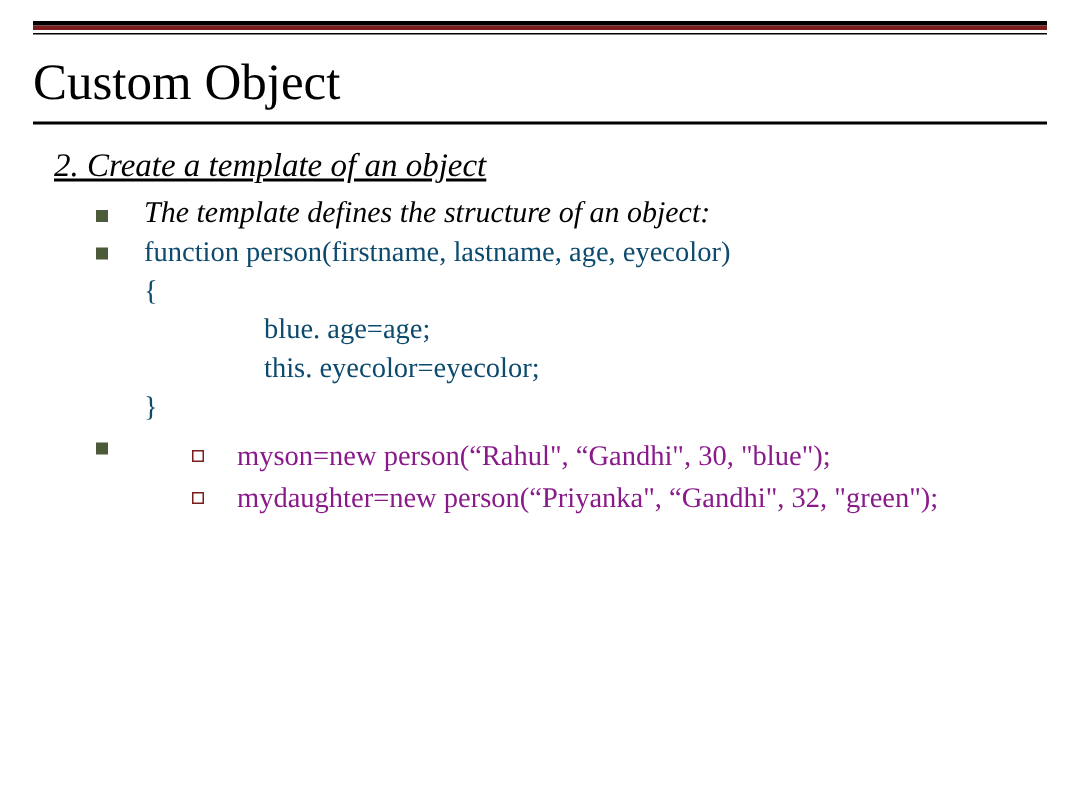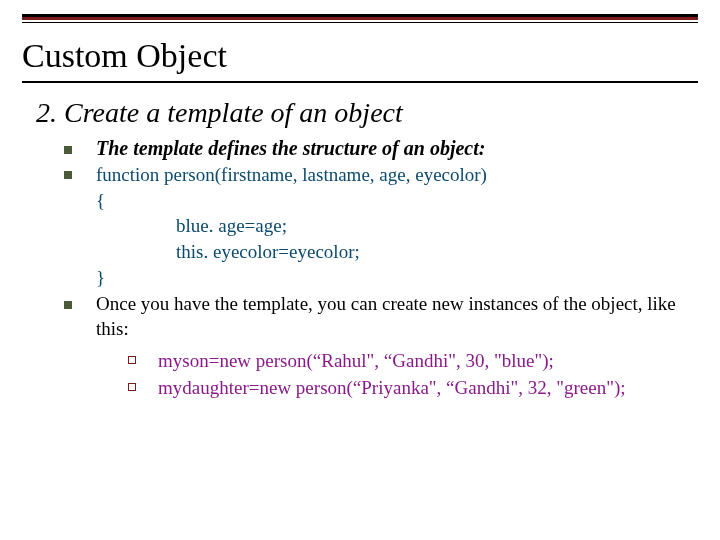--- a/index.html
+++ b/index.html
@@ -26,22 +26,23 @@
   .underline {
     margin: 0 22px 14px 22px;
     border-bottom: 2px solid #000;
   }
   .content {
     padding: 0 36px 0 36px;
     font-size: 19px;
   }
   .section-head {
     font-style: italic;
-    font-size: 28px;
+    font-size: 22px;
     margin-bottom: 8px;
+    text-decoration: underline;
   }
   .sublist {
     margin-left: 28px;
   }
   .item {
     display: flex;
     align-items: flex-start;
     margin-bottom: 2px;
   }
   .bullet-sq {
@@ -54,21 +55,21 @@
   .bullet-open {
     width: 8px; height: 8px;
     border: 1.5px solid #7a1c1c;
     margin-top: 8px;
     margin-right: 22px;
     flex: 0 0 8px;
   }
   .item-body { flex: 1; }
   .lead-italic {
     font-style: italic;
-    font-weight: bold;
+    font-weight: normal;
     font-size: 20px;
   }
   .code {
     color: #0c4a6e;
     font-family: "Times New Roman", Times, serif;
     font-size: 19px;
     line-height: 1.35;
   }
   .code-indent { padding-left: 80px; }
   .plain {
@@ -112,21 +113,20 @@
         <div>{</div>
         <div class="code-indent">blue. age=age;</div>
         <div class="code-indent">this. eyecolor=eyecolor;</div>
         <div>}</div>
       </div>
     </div>
 
     <div class="item">
       <span class="bullet-sq"></span>
       <div class="item-body">
-        <div class="plain">Once you have the template, you can create new instances of the object, like this:</div>
         <div class="sub2">
           <div class="item">
             <span class="bullet-open"></span>
             <div class="item-body code">myson=new person(“Rahul", “Gandhi", 30, "blue");</div>
           </div>
           <div class="item">
             <span class="bullet-open"></span>
             <div class="item-body code">mydaughter=new person(“Priyanka", “Gandhi", 32, "green");</div>
           </div>
         </div>

